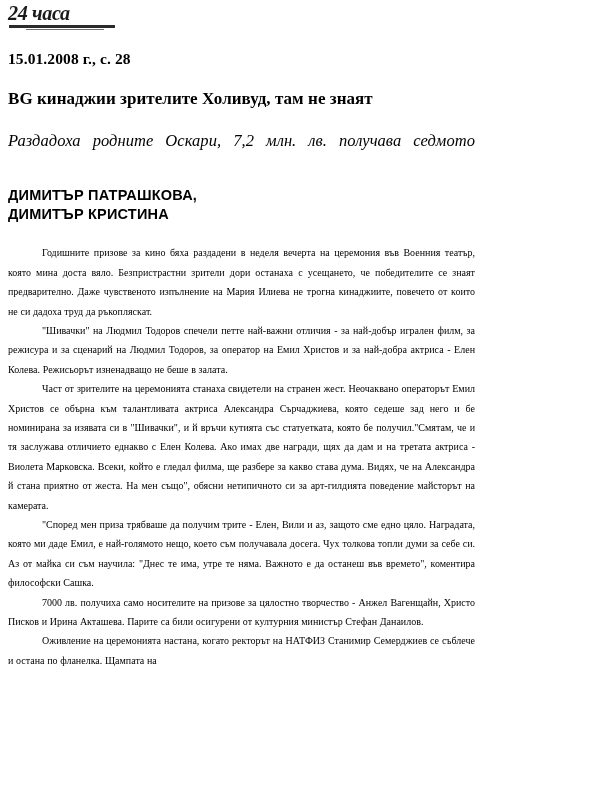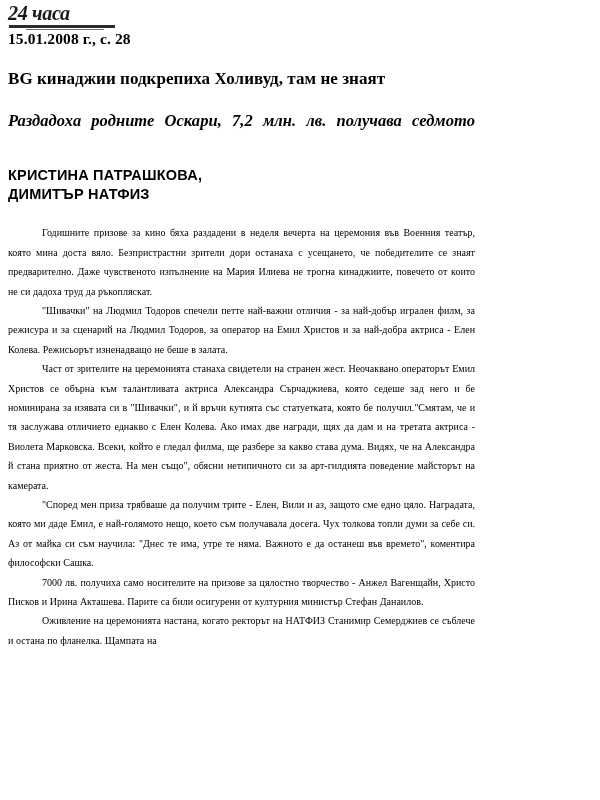--- a/index.html
+++ b/index.html
@@ -64,36 +64,36 @@
     height: 1px;
     background: #6f6f6f;
     margin-top: 1px;
     margin-left: 18px;
   }
 
   .dateline {
     font-size: 15.5px;
     font-weight: bold;
     line-height: 1.2;
-    margin-top: 0;
+    margin-top: 20px;
     letter-spacing: 0.1px;
   }
 
   
   .headline {
     font-size: 17px;
     font-weight: bold;
     line-height: 1.25;
     margin-top: 19px;
     letter-spacing: 0.05px;
   }
 
   .subheadline {
     font-size: 16.5px;
-    font-weight: bold;
+    font-weight: normal;
     font-style: italic;
     line-height: 1.33;
     margin-top: 21px;
     text-align: justify;
     text-justify: inter-word;
     letter-spacing: 0.05px;
   }
   .subheadline > span { display: block; }
   .subheadline .ln-just {
     text-align: justify;
@@ -132,29 +132,29 @@
 
   <div class="masthead">
     <div class="logo-wrap">
       <span class="logo">24 часа</span>
       <span class="logo-rule"></span>
       <span class="logo-rule-thin"></span>
     </div>
     <div class="dateline">15.01.2008 г., с. 28</div>
   </div>
 
-  <h1 class="headline">BG кинаджии подкрепиха Холивуд, там не знаят</h1>
+  <h1 class="headline">BG кинаджии зрителите Холивуд, там не знаят</h1>
 
   <h2 class="subheadline">
     <span class="ln-just">Раздадоха родните Оскари, 7,2 млн. лв. получава седмото</span>
   </h2>
 
   <div class="byline">
-    <span>КРИСТИНА ПАТРАШКОВА,</span>
-    <span>ДИМИТЪР НАТФИЗ</span>
+    <span>ДИМИТЪР ПАТРАШКОВА,</span>
+    <span>ДИМИТЪР КРИСТИНА</span>
   </div>
 
   <div class="body-copy">
     <p>Годишните призове за кино бяха раздадени в неделя вечерта на церемония във Военния театър, която мина доста вяло. Безпристрастни зрители дори останаха с усещането, че победителите се знаят предварително. Даже чувственото изпълнение на Мария Илиева не трогна кинаджиите, повечето от които не си дадоха труд да ръкопляскат.</p>
     <p>"Шивачки" на Людмил Тодоров спечели петте най-важни отличия - за най-добър игрален филм, за режисура и за сценарий на Людмил Тодоров, за оператор на Емил Христов и за най-добра актриса - Елен Колева. Режисьорът изненадващо не беше в залата.</p>
     <p>Част от зрителите на церемонията станаха свидетели на странен жест. Неочаквано операторът Емил Христов се обърна към талантливата актриса Александра Сърчаджиева, която седеше зад него и бе номинирана за изявата си в "Шивачки", и й връчи кутията със статуетката, която бе получил."Смятам, че и тя заслужава отличието еднакво с Елен Колева. Ако имах две награди, щях да дам и на третата актриса - Виолета Марковска. Всеки, който е гледал филма, ще разбере за какво става дума. Видях, че на Александра й стана приятно от жеста. На мен също", обясни нетипичното си за арт-гилдията поведение майсторът на камерата.</p>
     <p>"Според мен приза трябваше да получим трите - Елен, Вили и аз, защото сме едно цяло. Наградата, която ми даде Емил, е най-голямото нещо, което съм получавала досега. Чух толкова топли думи за себе си. Аз от майка си съм научила: "Днес те има, утре те няма. Важното е да останеш във времето", коментира философски Сашка.</p>
     <p>7000 лв. получиха само носителите на призове за цялостно творчество - Анжел Вагенщайн, Христо Писков и Ирина Акташева. Парите са били осигурени от културния министър Стефан Данаилов.</p>
     <p>Оживление на церемонията настана, когато ректорът на НАТФИЗ Станимир Семерджиев се съблече и остана по фланелка. Щампата на</p>
   </div>

